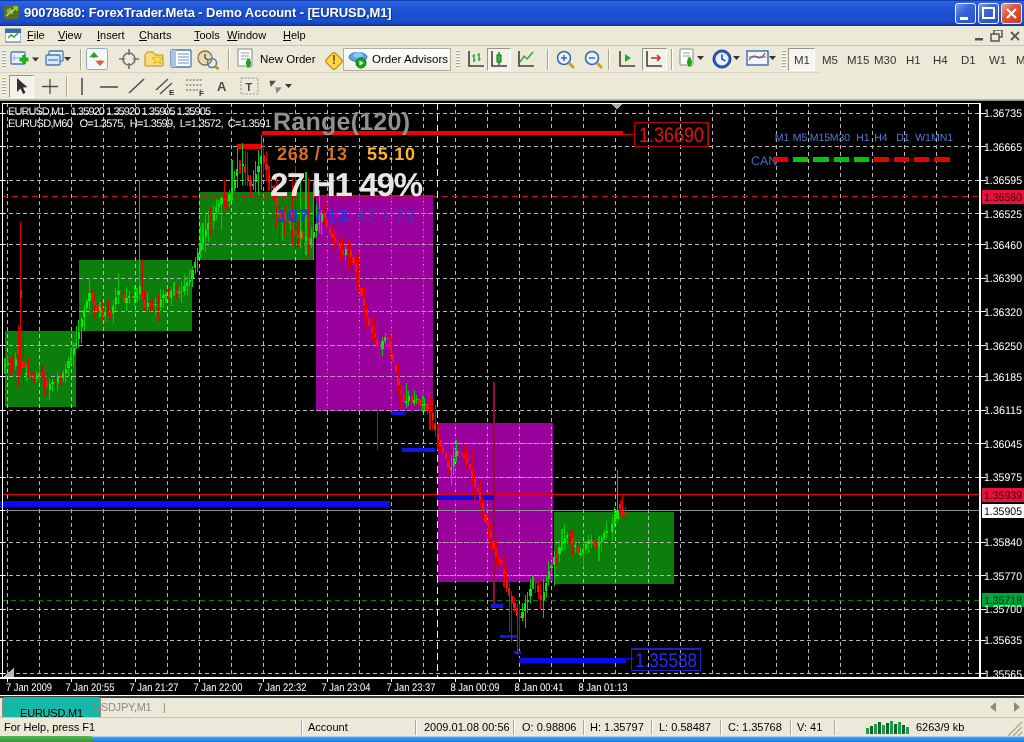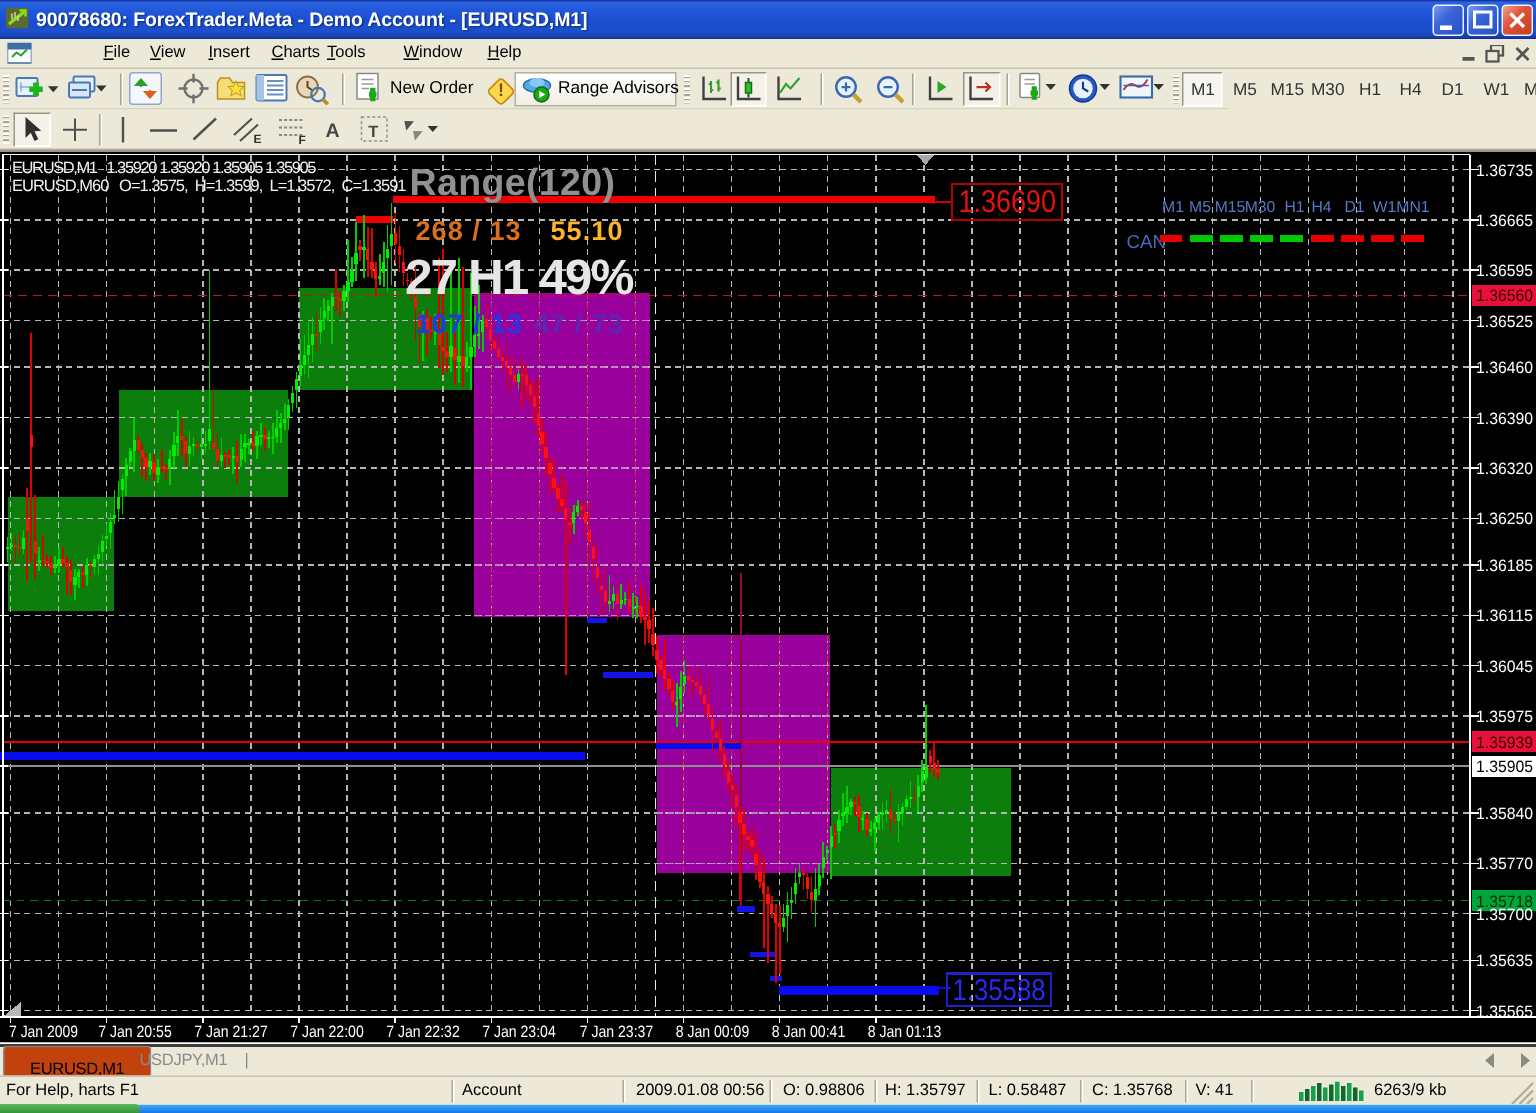--- a/index.html
+++ b/index.html
@@ -4,34 +4,34 @@
 body { width:1024px; height:742px; overflow:hidden; font-family:"Liberation Sans",sans-serif; background:#ECE9D8; position:relative; }
 .titlebar { position:absolute; left:0; top:0; width:1024px; height:26px;
   background:linear-gradient(180deg,#0A2A9A 0%,#2E63DE 6%,#2159DB 25%,#1A4ECE 55%,#1C50CC 80%,#1640AE 94%,#0C2E86 100%); }
 .titlebar .ticon { position:absolute; left:4px; top:5px; width:15px; height:14px; }
 .titlebar .ttext { position:absolute; left:24px; top:5px; font-size:13px; font-weight:bold; color:#fff; letter-spacing:-0.1px; text-shadow:1px 1px 1px #10307E; }
 .wbtn { position:absolute; top:3px; width:21px; height:21px; border-radius:3px; border:1px solid #EAF4FD; }
 .wbtn.min { left:955px; background:linear-gradient(135deg,#7A9AF0 0%,#3C64D8 40%,#2850C8 100%); }
 .wbtn.max { left:978px; background:linear-gradient(135deg,#7A9AF0 0%,#3C64D8 40%,#2850C8 100%); }
 .wbtn.cls { left:1001px; background:linear-gradient(135deg,#F0A088 0%,#E0563A 40%,#C83C20 100%); }
 .menubar { position:absolute; left:0; top:26px; width:1024px; height:20px; background:#ECE9D8; border-bottom:1px solid #C8C4AE; font-size:11px; color:#000; }
-.menubar span.mi { position:absolute; top:3px;margin-left:42px; }
+.menubar span.mi { position:absolute; top:3px; }
 .tb1 { position:absolute; left:0; top:46px; width:819px; height:27px; background:#ECE9D8; border-bottom:1px solid #D8D4C0; }
 .tb2 { position:absolute; left:0; top:73px; width:1024px; height:27px; background:#ECE9D8; border-bottom:1px solid #B8B4A0; }
 .grip { position:absolute; top:4px; width:4px; height:19px;
   background:repeating-linear-gradient(180deg,#fff 0,#fff 1px,#A8A490 1px,#A8A490 2px,transparent 2px,transparent 3px); }
 .sep { position:absolute; top:3px; width:2px; height:21px; border-left:1px solid #A8A490; border-right:1px solid #fff; }
 .tbtxt { position:absolute; top:7px; font-size:11.5px; color:#000; }
 .pressed { border:1px solid; border-color:#9A9684 #FFF #FFF #9A9684; background:#F4F2E8; }
 .eabtn { position:absolute; left:343px; top:2px; width:108px; height:23px; border:1px solid #B4B0A0; background:linear-gradient(180deg,#FFFFFF,#F0EEE2); }
 .tfb { position:absolute; top:8px; font-size:11.5px; color:#333; }
 .m1box { position:absolute; left:788px; top:2px; width:27px; height:23px; border:1px solid; border-color:#9A9684 #FFF #FFF #9A9684; background:#F6F5EF; }
 .tabbar { position:absolute; left:0; top:695px; width:1024px; height:22px; background:#ECE9D8; border-top:1px solid #FFF; }
 .tabedge { position:absolute; left:0; top:0; width:1024px; height:2px; background:#3C3C3C; }
-.tab1 { position:absolute; left:2px; top:1px; width:99px; height:21px; background:#c2410c; border:1px solid #888; border-bottom:none; border-radius:3px 3px 0 0; font-size:11px; text-align:center; padding-top:9px; letter-spacing:-0.2px; }
+.tab1 { position:absolute; left:2px; top:1px; width:99px; height:21px; background:#14b8a6; border:1px solid #888; border-bottom:none; border-radius:3px 3px 0 0; font-size:11px; text-align:center; padding-top:9px; letter-spacing:-0.2px; }
 .tab2 { position:absolute; left:93px; top:5px; font-size:11px; color:#8A8A8A; letter-spacing:-0.2px; }
 .statusbar { position:absolute; left:0; top:717px; width:1024px; height:19px; background:#ECE9D8; border-top:1px solid #C8C4AE; font-size:11px; color:#000; }
 .statusbar span { position:absolute; top:3px; }
 .ssep { position:absolute; top:2px; height:15px; width:2px; border-left:1px solid #ACA899; border-right:1px solid #FFF; }
 .taskbar { position:absolute; left:0; top:736px; width:1024px; height:6px; background:linear-gradient(180deg,#FFFFFF 0px,#42A2F0 1px,#1278E8 6px); }
 .startbtn { position:absolute; left:0; top:736px; width:93px; height:6px; background:linear-gradient(180deg,#58B858,#36953A); border-radius:0 3px 0 0; }
 svg text { white-space:pre; }
 </style></head>
 <body>
 <div class="titlebar">
@@ -55,21 +55,21 @@
 <div class="menubar">
  <svg style="position:absolute;left:5px;top:2px" width="16" height="15">
       <rect x="0" y="1" width="16" height="13" fill="#fff" stroke="#3A6EA5"></rect>
       <rect x="0" y="1" width="16" height="4" fill="#3A6EA5"></rect>
       <path d="M3 10l3-3 3 2 4-4" stroke="#2AA02A" fill="none" stroke-width="1.4"></path>
     </svg>
  <span class="mi" style="left:27px"><u>F</u>ile</span>
  <span class="mi" style="left:58px"><u>V</u>iew</span>
  <span class="mi" style="left:97px"><u>I</u>nsert</span>
  <span class="mi" style="left:139px"><u>C</u>harts</span>
- <span class="mi" style="left:176px"><u>T</u>ools</span>
+ <span class="mi" style="left:194px"><u>T</u>ools</span>
  <span class="mi" style="left:227px"><u>W</u>indow</span>
  <span class="mi" style="left:283px"><u>H</u>elp</span>
  <svg style="position:absolute;left:973px;top:4px" width="48" height="13">
    <rect x="2" y="8" width="8" height="2.5" fill="#555"></rect>
    <g transform="translate(18,0)">
         <rect x="3" y="0" width="8" height="7" fill="none" stroke="#555" stroke-width="1.5"></rect>
         <rect x="0" y="4" width="8" height="7" fill="#ECE9D8" stroke="#555" stroke-width="1.5"></rect>
       </g>
    <path d="M38 2 l8 8 M46 2 l-8 8" stroke="#555" stroke-width="1.8"></path>
  </svg>
@@ -124,21 +124,21 @@
       <rect x="6.5" y="6.5" width="13" height="13" rx="2.5" transform="rotate(45 13 13)" fill="#FFD84C" stroke="#C89018" stroke-width="1.3"></rect>
       <text x="11" y="16" font-size="12" font-weight="bold" fill="#705008" font-family="Liberation Sans">!</text>
     </svg>
  <div class="eabtn"></div>
  <svg style="position:absolute;left:347px;top:4px" width="22" height="19">
       <ellipse cx="11" cy="7" rx="9" ry="4.5" fill="#58A8E8" stroke="#2870A8"></ellipse>
       <ellipse cx="11" cy="5" rx="5" ry="3" fill="#88C8F8"></ellipse>
       <circle cx="14" cy="13" r="5" fill="#18A818" stroke="#0A700A"></circle>
       <path d="M12.5 10.5 l4 2.5 -4 2.5z" fill="#fff"></path>
     </svg>
- <span class="tbtxt" style="left:372px">Range Advisors</span>
+ <span class="tbtxt" style="left:372px">Order Advisors</span>
  <div class="grip" style="left:456px"></div>
  <svg style="position:absolute;left:466px;top:3px" width="21" height="21">
       <path d="M3 2v15h15" stroke="#404040" stroke-width="1.6" fill="none"></path>
       <path d="M8 5v8M6.5 7h1.5M8 11h1.5M13 4v8M11.5 6h1.5M13 10h1.5" stroke="#30A030" stroke-width="1.4"></path>
     </svg>
  <div class="pressed" style="position:absolute;left:487px;top:2px;width:24px;height:23px"></div>
  <svg style="position:absolute;left:489px;top:3px" width="21" height="21">
       <path d="M3 2v15h15" stroke="#404040" stroke-width="1.6" fill="none"></path>
       <rect x="8" y="6" width="4" height="7" fill="#30C030" stroke="#107010"></rect>
       <path d="M10 3v3M10 13v3" stroke="#107010" stroke-width="1.4"></path>
@@ -368,21 +368,21 @@
 <div class="tabbar">
  <div class="tabedge"></div>
  <div class="tab1">EURUSD,M1</div>
  <div class="tab2">USDJPY,M1&nbsp;&nbsp;&nbsp;&nbsp;|</div>
  <svg style="position:absolute;left:988px;top:5px" width="34" height="12">
       <path d="M8 1 L2 6 L8 11z" fill="#8C8C7C"></path>
       <path d="M26 1 L32 6 L26 11z" fill="#8C8C7C"></path>
     </svg>
 </div>
 <div class="statusbar">
- <span style="left:4px">For Help, harts F1</span>
+ <span style="left:4px">For Help, press F1</span>
  <div class="ssep" style="left:301px"></div>
  <span style="left:308px">Account</span>
  <div class="ssep" style="left:415px"></div>
  <span style="left:424px">2009.01.08 00:56</span>
  <div class="ssep" style="left:513px"></div>
  <span style="left:522px">O: 0.98806</span>
  <div class="ssep" style="left:583px"></div>
  <span style="left:590px">H: 1.35797</span>
  <div class="ssep" style="left:651px"></div>
  <span style="left:659px">L: 0.58487</span>

